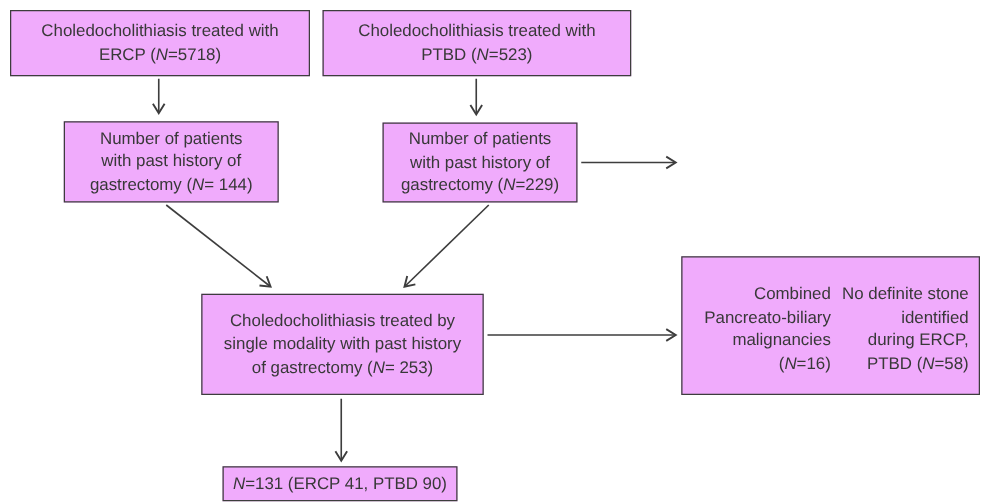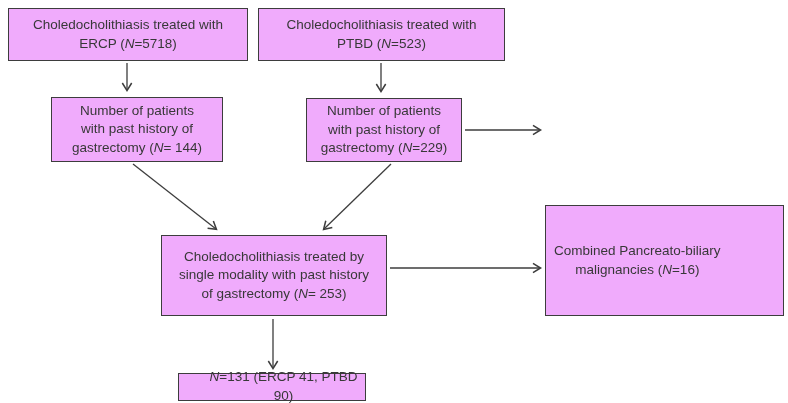--- a/index.html
+++ b/index.html
@@ -32,24 +32,23 @@
     font-size: 13.5px;
     line-height: 1.38;
     display: flex;
     align-items: center;
     justify-content: center;
     text-align: center;
     white-space: pre-line;
   }
   .box .txt { white-space: pre-line; }
   #box-exclusions {
-    flex-direction: column;
     align-items: flex-start;
     justify-content: center;
-    text-align: center;
+    text-align: right;
     padding: 20px 8px;
   }
   i { font-style: italic; }
 </style>
 </head>
 <body>
 
 <div id="stage">
 
   <svg id="arrow-layer" viewBox="0 0 788 403" xmlns="http://www.w3.org/2000/svg">
@@ -94,19 +93,21 @@
 
   <div class="box" id="box-single-modality" style="left:161px; top:235px; width:226px; height:81px;align-items:center;">
     <div class="txt fmt-n">Choledocholithiasis treated by
 single modality with past history
 of gastrectomy (<i>N</i>= 253)</div>
   </div>
 
   <div class="box" id="box-exclusions" style="left:545px; top:205px; width:239px; height:111px;">
     <div class="txt fmt-n">Combined Pancreato-biliary
 malignancies (<i>N</i>=16)</div>
+    <div class="txt fmt-n">No definite stone identified
+during ERCP, PTBD (<i>N</i>=58)</div>
   </div>
 
-  <div class="box" id="box-final-result" style="left:178px; top:373px; width:188px; height:28px;padding-left:23px;">
+  <div class="box" id="box-final-result" style="left:178px; top:373px; width:188px; height:28px;">
     <div class="txt fmt-n"><i>N</i>=131 (ERCP 41, PTBD 90)</div>
   </div>
 
 </div>
 
 </body></html>

